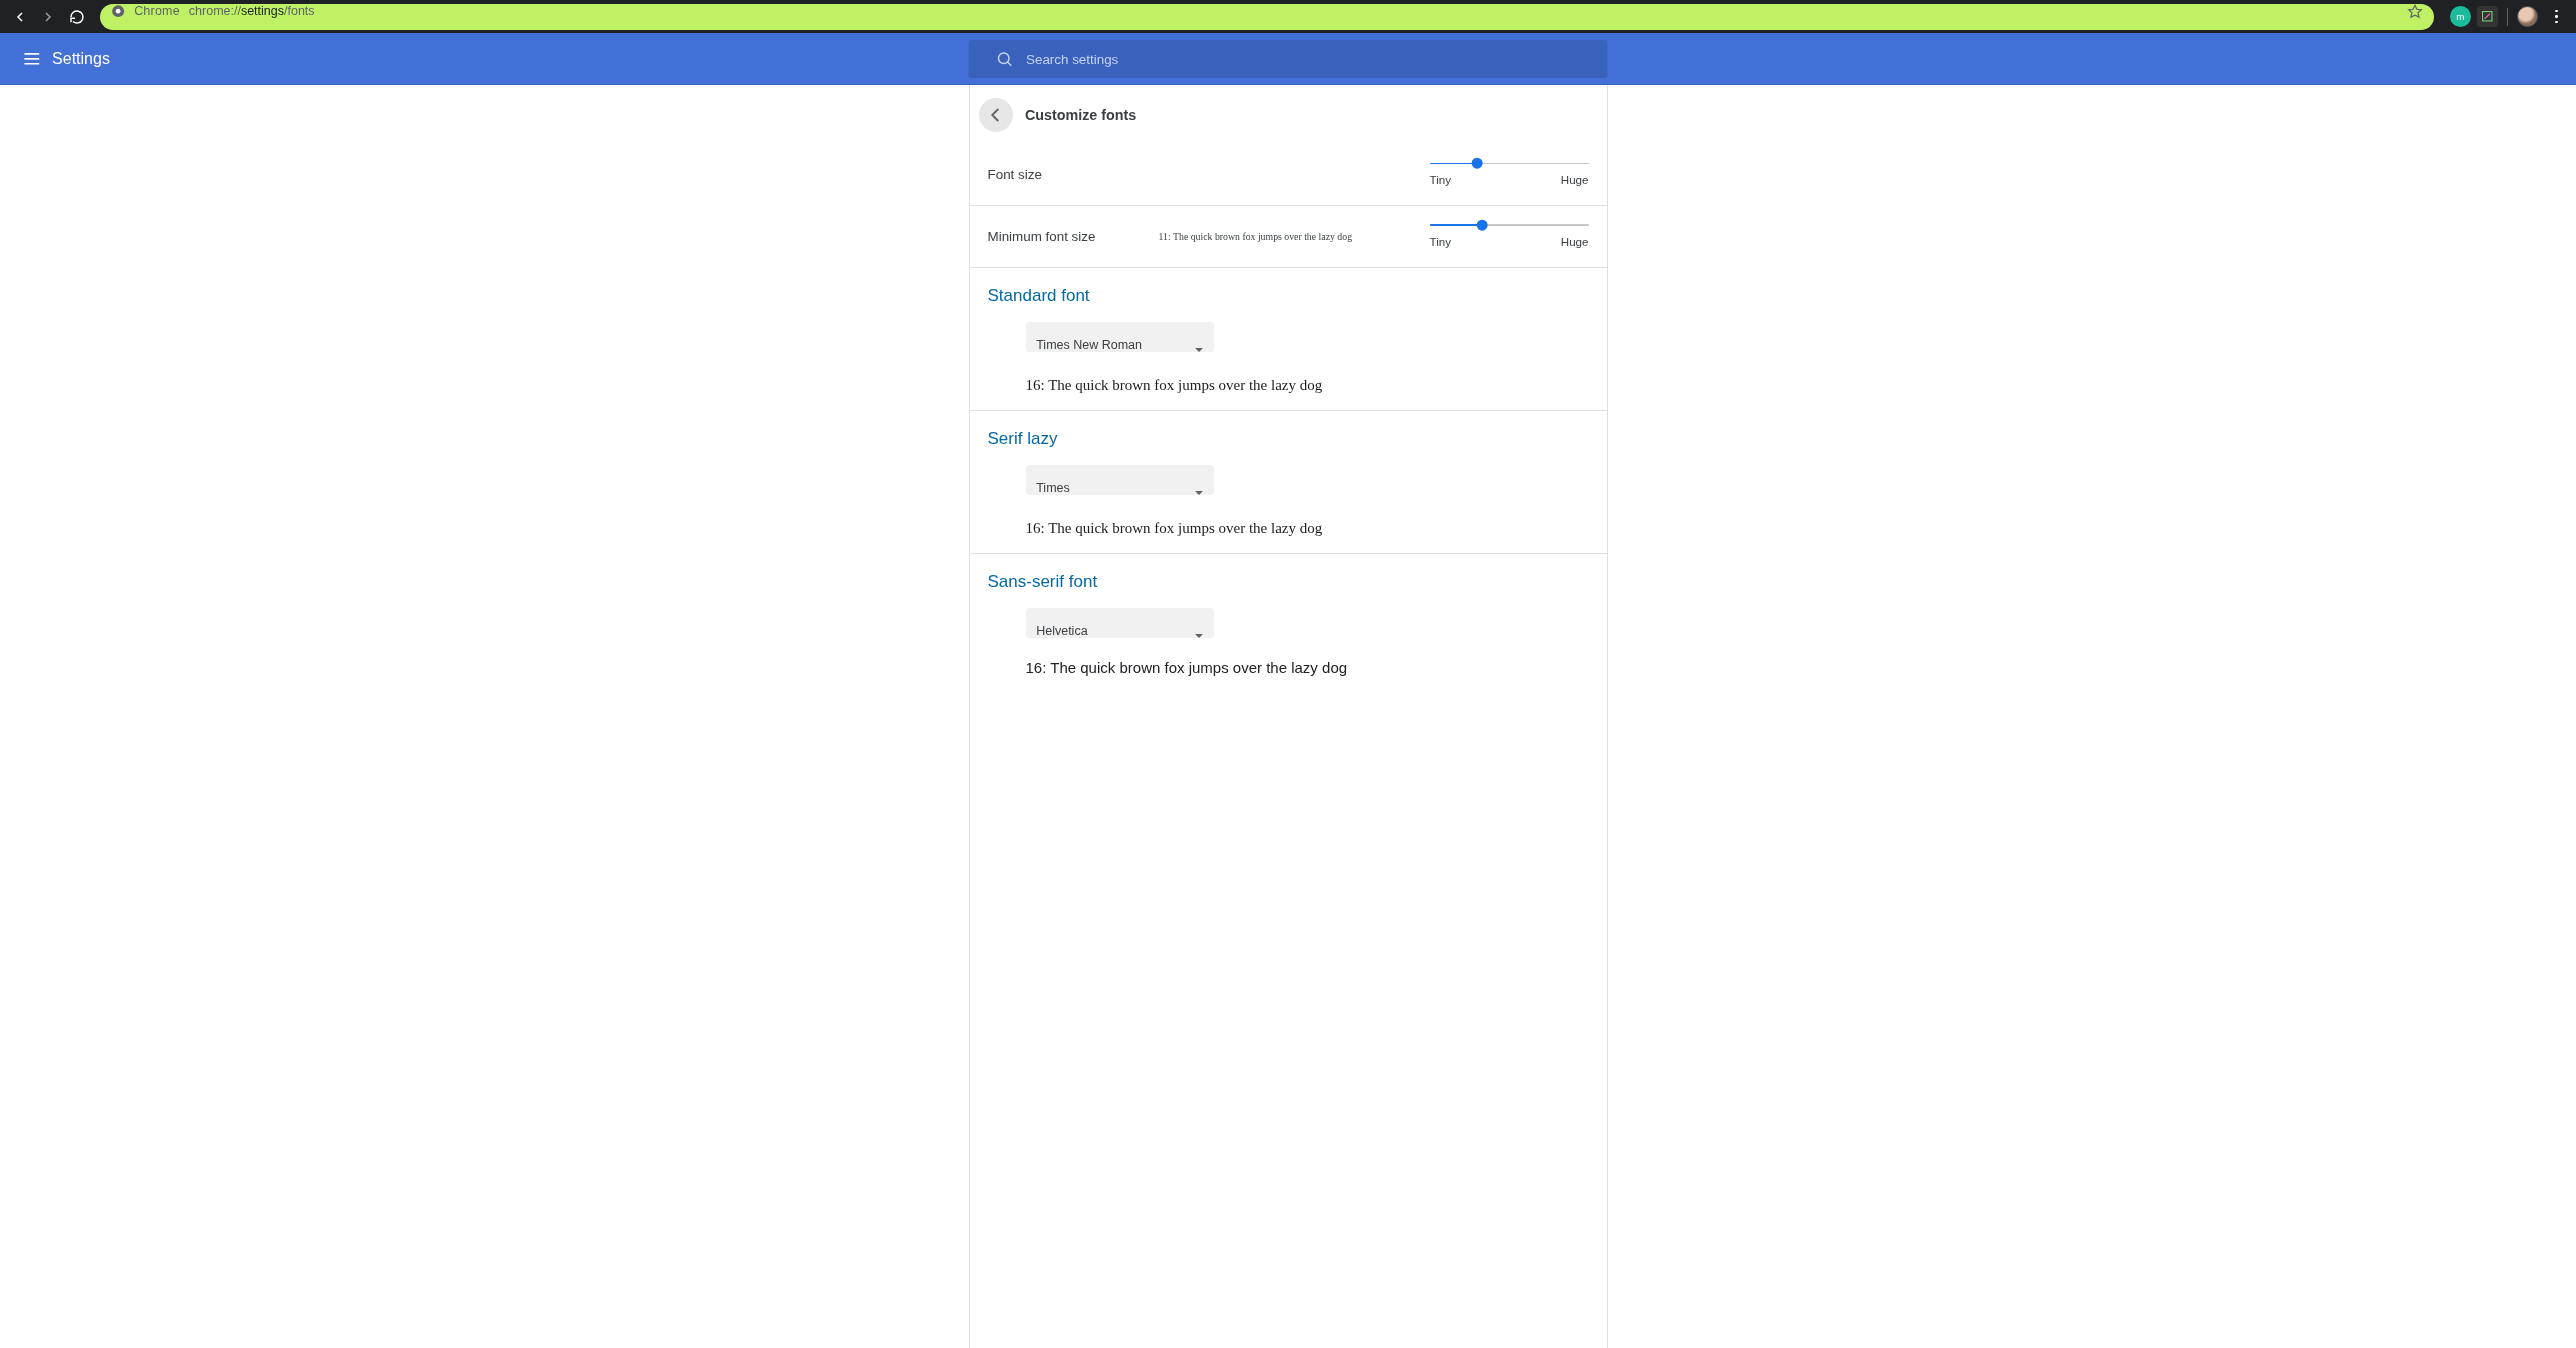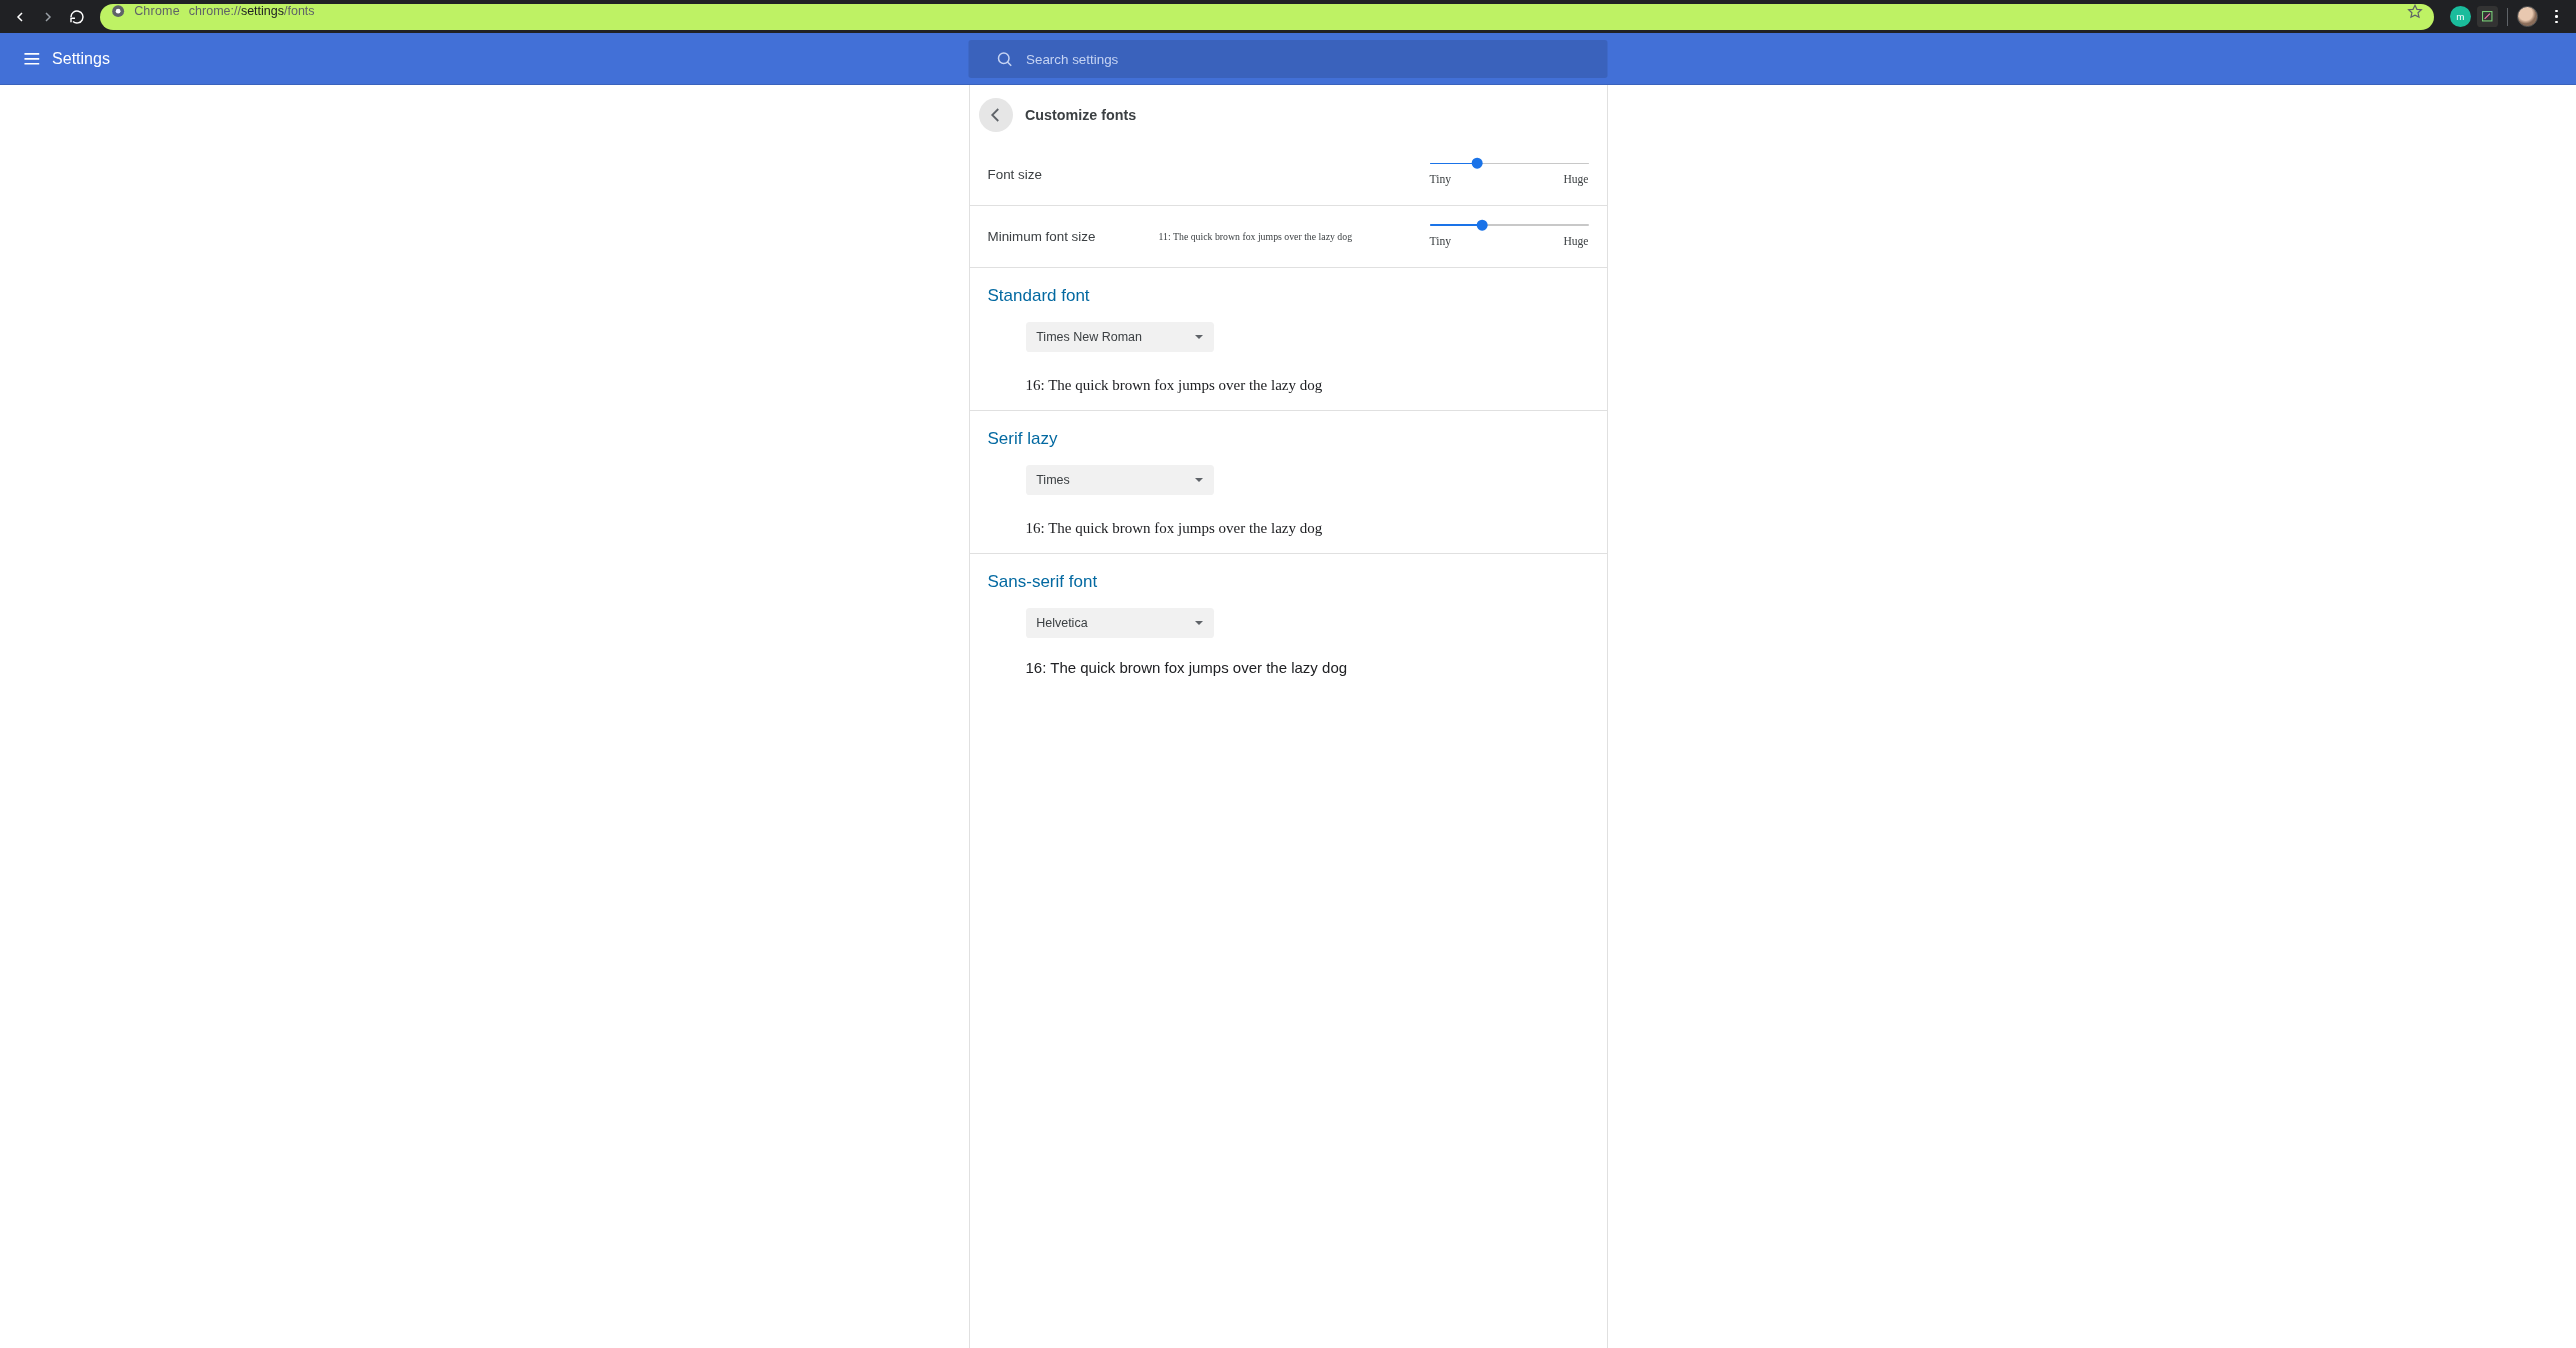--- a/index.html
+++ b/index.html
@@ -153,34 +153,34 @@
   .slider-fill{
     position:absolute;left:0;top:0;height:100%;background:#1a73e8;border-radius:0.9px;
   }
   .slider-thumb{
     position:absolute;top:50%;transform:translate(-50%,-50%);
     width:10.7px;height:10.7px;border-radius:50%;background:#1a73e8;
     cursor:pointer;
   }
   .slider-ticks{
     display:flex;justify-content:space-between;margin-top:9px;
-    font-size:11.6px;color:#3c4043;font-family:Liberation Serif, serif;
+    font-size:11.6px;color:#3c4043;
   }
   .min-preview{
     font-family:"Times New Roman",serif;
     font-size:9.8px;color:#3c4043;
     margin-left:auto;margin-right:14.3px;
     align-self:center;
   }
 
   .font-section{padding:18px 18px 16px 18px;}
   .font-section .sec-title{font-size:17px;color:#0369a1;margin-bottom:16px;}
   .dropdown{
     width:188px;height:30px;background:#f1f1f1;border-radius:3.6px;
-    display:flex;align-items:center;padding:0 10.7px;cursor:pointer;
+    display:flex;align-items:flex-end;padding:0 10.7px;cursor:pointer;
     margin-left:38px;
     justify-content:space-between;
   }
   .dropdown span{font-size:12.5px;color:#3c4043;}
   .caret{
     width:0;height:0;border-left:4.5px solid transparent;border-right:4.5px solid transparent;
     border-top:4.5px solid #5f6368;
   }
   .preview-line{
     margin-left:38px;margin-top:25px;font-size:15px;color:#202124;

